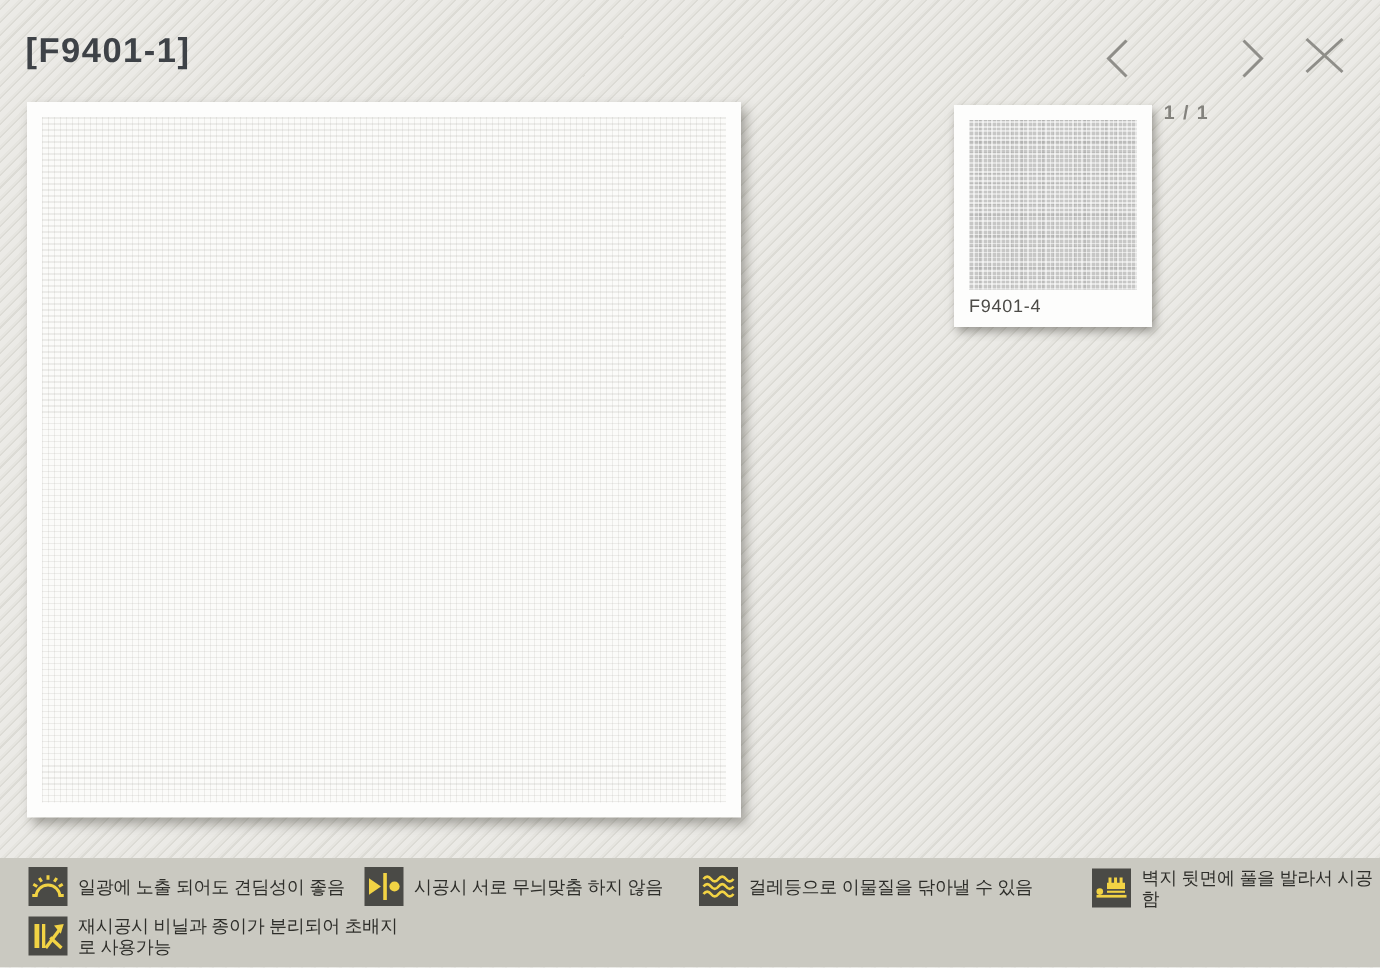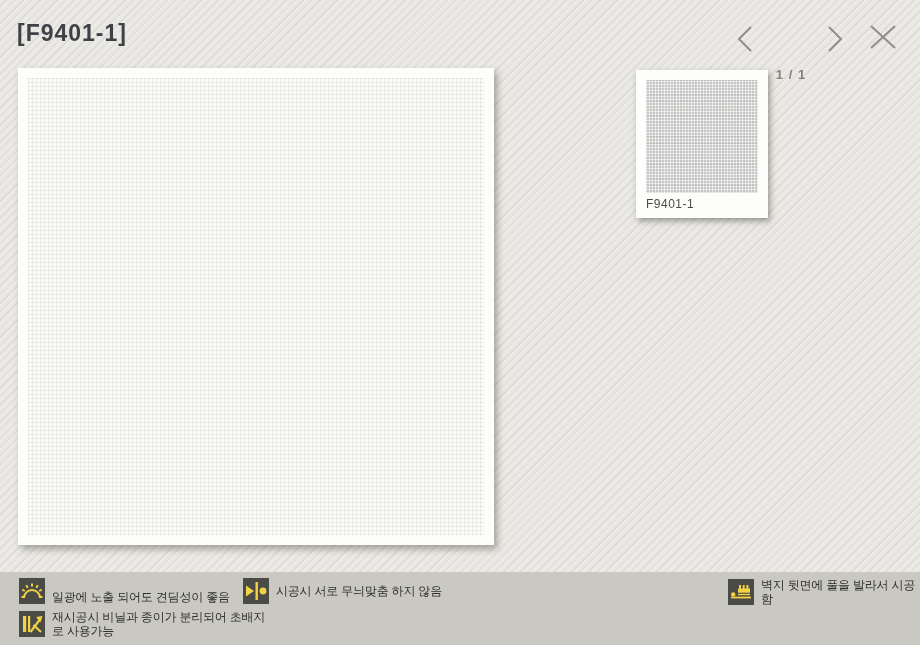--- a/index.html
+++ b/index.html
@@ -71,21 +71,21 @@
     position:absolute; left:10px; top:127px;
     font-size:12px; color:#4c4b47; letter-spacing:0.5px;
   }
 
   
   .bottom-bar {
     position:absolute; left:0; top:572px; width:920px; height:73px;
     background:#cac9c1;
   }
   .feature { position:absolute; display:flex; align-items:center; }
-  .f1 { left:19px;  top:6px;align-items:flex-end; }
+  .f1 { left:19px;  top:6px; }
   .f2 { left:243px; top:6px;text-align:right; }
   .f3 { left:466px; top:6px; }
   .f4 { left:728px; top:6px; }
   .f5 { left:19px;  top:38px;align-items:center; }
   .f-icon {
     width:26px; height:26px; background:#4a4a46; flex:none;
     display:flex; align-items:center; justify-content:center;
   }
   .f-text {
     margin-left:7px; font-size:12px; line-height:14px; color:#2e2e2a;
@@ -127,21 +127,21 @@
     </span>
   </button>
 
   <div class="main-card">
     <div class="main-texture"></div>
   </div>
 
 
   <div class="thumb-card thumb-2">
     <div class="thumb-img tex-gray"></div>
-    <div class="thumb-label">F9401-1</div>
+    <div class="thumb-label">F9401-4</div>
   </div>
 
   <div class="bottom-bar">
 
     <div class="feature f1">
       <span class="f-icon">
         <svg width="22" height="17" viewBox="0 0 22 17">
           <g stroke="#f2d344" stroke-width="2" fill="none">
             <path d="M3 15 a8 8 0 0 1 16 0"></path>
             <line x1="11" y1="0.5" x2="11" y2="3.5"></line>
@@ -163,20 +163,32 @@
           <g fill="#f2d344">
             <polygon points="1,3.5 9,9 1,14.5"></polygon>
             <rect x="10.5" y="0" width="2.4" height="18"></rect>
             <circle cx="18" cy="9" r="3.4"></circle>
           </g>
         </svg>
       </span>
       <span class="f-text">시공시 서로 무늬맞춤 하지 않음</span>
     </div>
 
+    <div class="feature f3">
+      <span class="f-icon">
+        <svg width="22" height="16" viewBox="0 0 22 16">
+          <g stroke="#f2d344" stroke-width="1.8" fill="none">
+            <path d="M1 3 q2.5 -3.2 5 0 t5 0 t5 0 t5 0"></path>
+            <path d="M1 8 q2.5 -3.2 5 0 t5 0 t5 0 t5 0"></path>
+            <path d="M1 13 q2.5 -3.2 5 0 t5 0 t5 0 t5 0"></path>
+          </g>
+        </svg>
+      </span>
+      <span class="f-text">걸레등으로 이물질을 닦아낼 수 있음</span>
+    </div>
 
     <div class="feature f4">
       <span class="f-icon">
         <svg width="22" height="17" viewBox="0 0 22 17">
           <g fill="#f2d344">
             <rect x="9" y="1" width="2" height="4"></rect>
             <rect x="12.7" y="1" width="2" height="4"></rect>
             <rect x="16.4" y="1" width="2" height="4"></rect>
             <rect x="8" y="4.5" width="12" height="4.2"></rect>
             <rect x="8" y="9.8" width="12" height="1.4"></rect>

